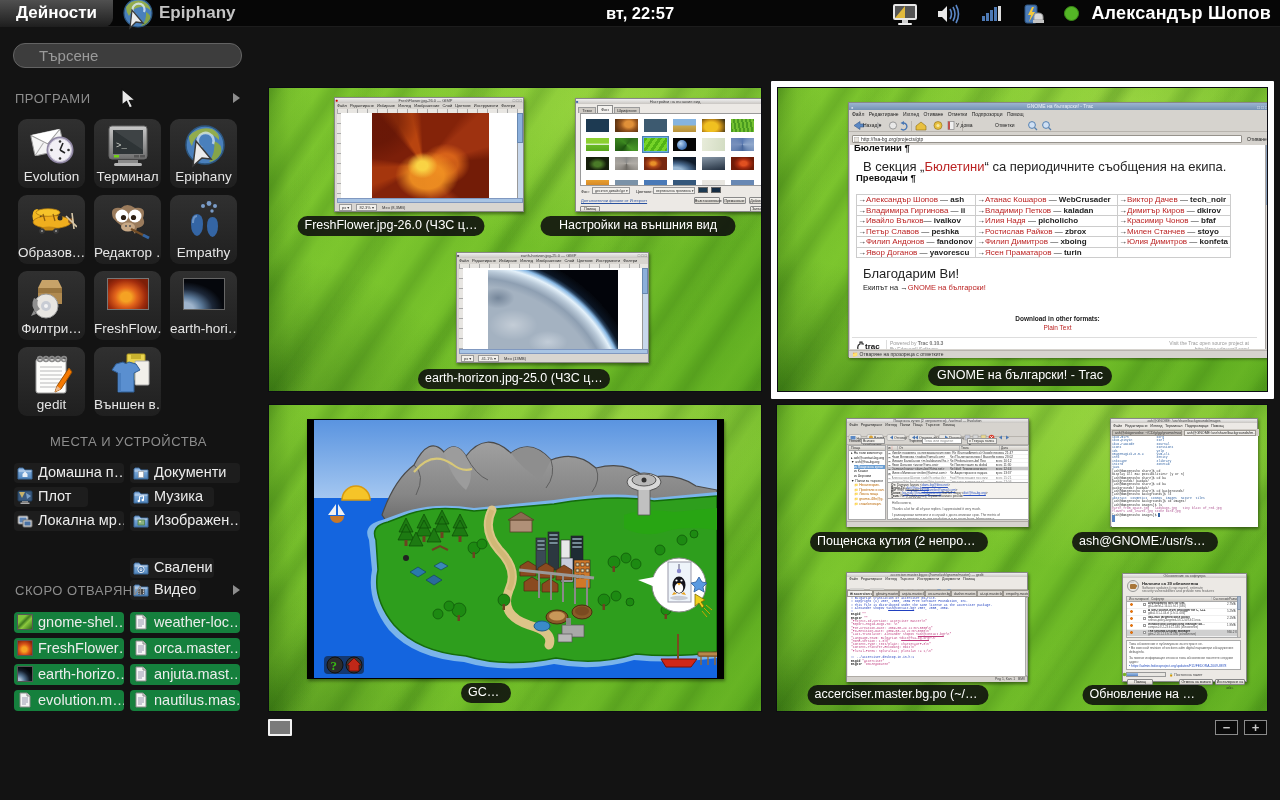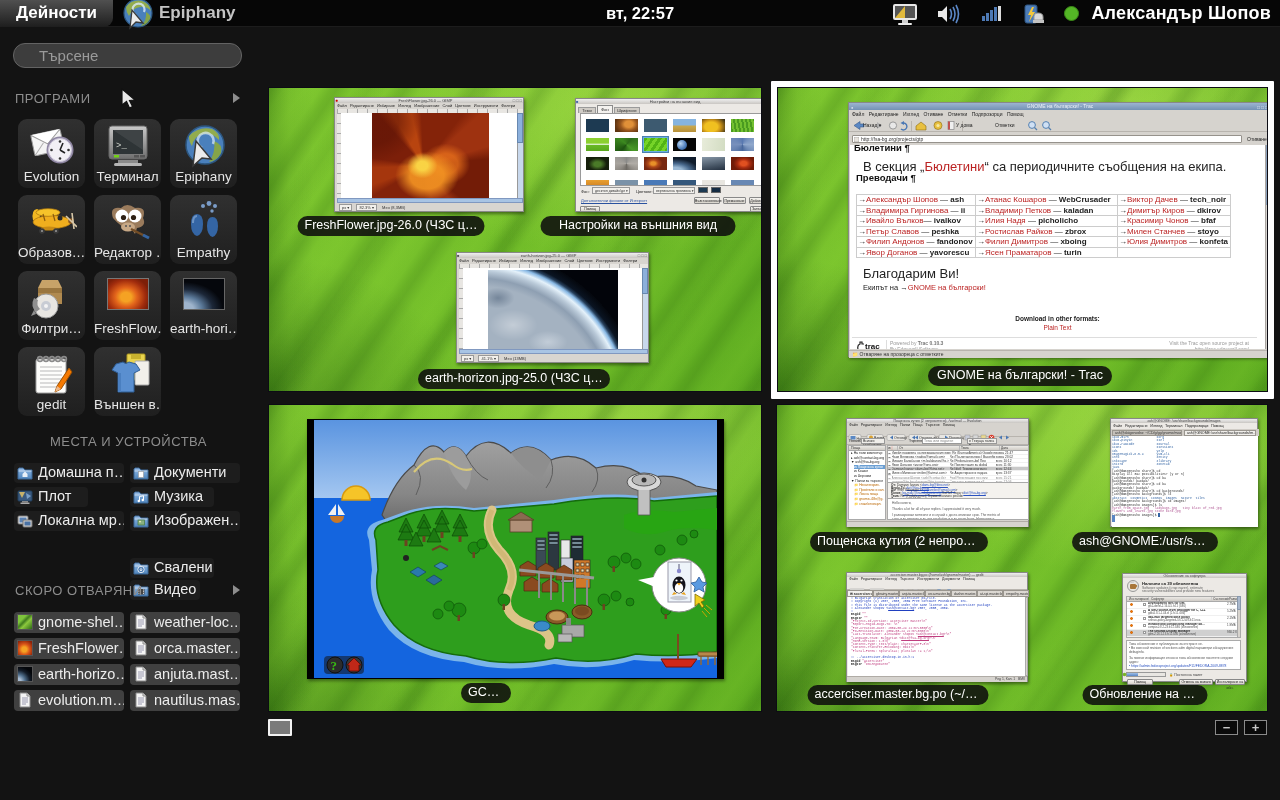--- a/index.html
+++ b/index.html
@@ -31,21 +31,21 @@
     border-top:5px solid transparent; border-bottom:5px solid transparent; }
   .tile { position:absolute; width:67px; height:69px; border-radius:9px;
     background:linear-gradient(#303030,#1f1f1f); }
   .tile .lab { position:absolute; left:0; right:0; bottom:4px; text-align:center;
     color:#e6e6e6; font-size:13.5px; white-space:nowrap; overflow:hidden; }
   .tile svg { position:absolute; left:50%; top:5px; transform:translateX(-50%); }
   .pitem { position:absolute; height:20px; border-radius:4px; background:#1d1d1d;
     color:#ececec; font-size:14.5px; line-height:19px; white-space:nowrap; overflow:hidden; }
   .pitem svg, .pitem .ic { position:absolute; left:3px; top:2px; }
   .pitem span { position:absolute; left:24px; }
-  .ritem { position:absolute; height:21px; border-radius:4px; background:#404040;
+  .ritem { position:absolute; height:21px; border-radius:4px; background:#15803d;
     color:#ececec; font-size:14.5px; line-height:20px; white-space:nowrap; overflow:hidden; }
   .ritem .ic { position:absolute; left:3px; top:2px; width:16px; height:16px; }
   .ritem span { position:absolute; left:24px; }
 
   
   .ws { position:absolute; overflow:hidden; border:1px solid #0c0c14;
     background:
       repeating-linear-gradient(124deg,
         rgba(12,65,0,0.15) 0px, rgba(0,0,0,0.0) 13px,
         rgba(155,228,58,0.10) 30px, rgba(0,0,0,0.0) 43px,

